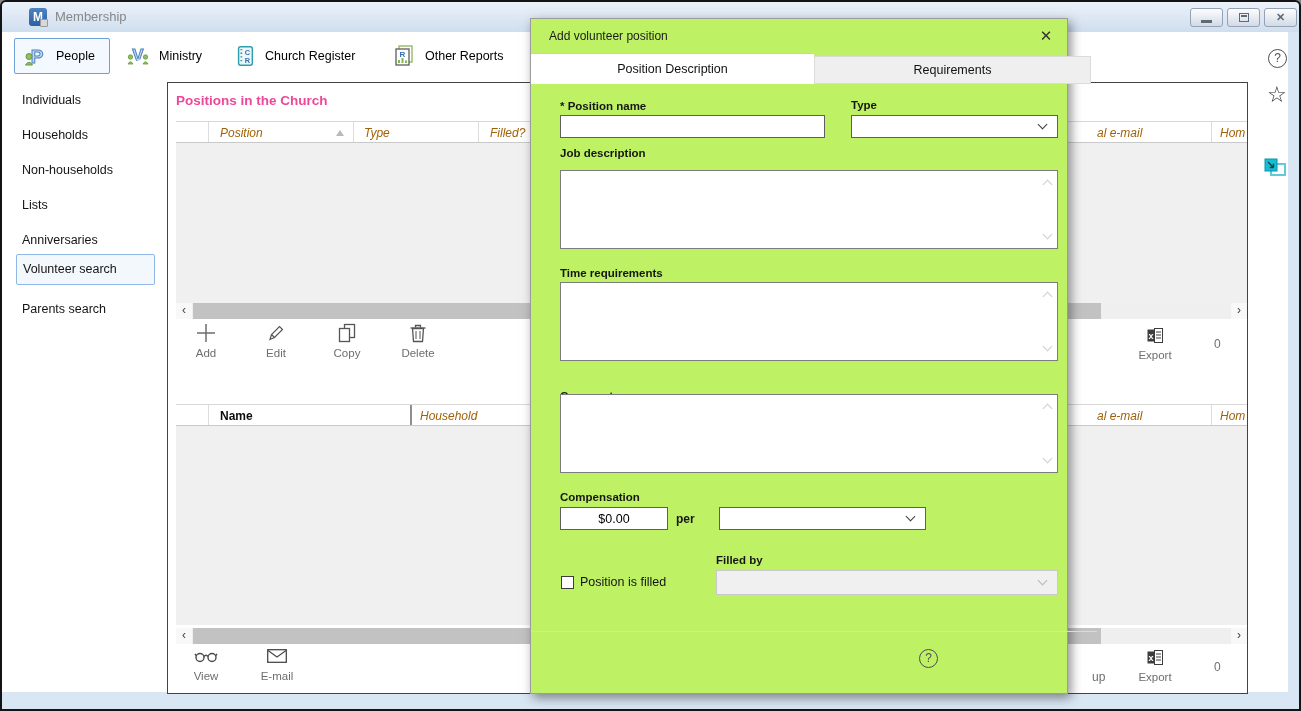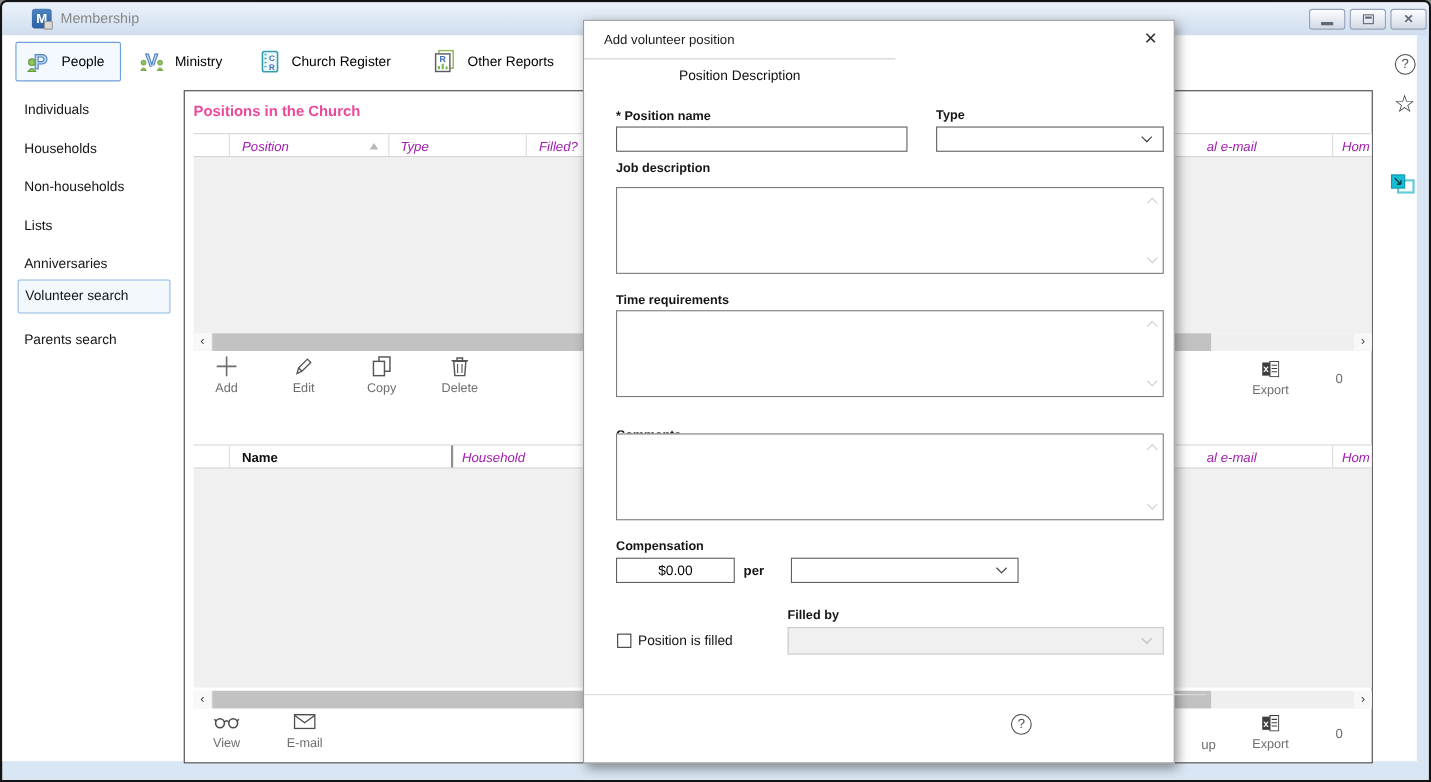--- a/index.html
+++ b/index.html
@@ -25,41 +25,41 @@
   .tb-item.active { border:1px solid #6f9fd8; background:#f3f9ff; border-radius:2px; }
 
   
   .side-item { position:absolute; left:20px; font-size:12.5px; color:#151515; height:20px; line-height:20px; }
   .side-item.selected { left:14px; width:139px; height:31px; line-height:29px; padding-left:6px; border:1px solid #8fb8e6; background:#f3f8fd; border-radius:2px; }
 
   
   .cbox { position:absolute; left:165px; top:50px; width:1081px; height:612px; border:1px solid #434343; background:#fff; }
   .ptitle { position:absolute; left:8px; font-size:13.5px; font-weight:bold; color:#ec4899; }
   .thead { position:absolute; left:8px; width:1071px; height:22px; background:#fff; border-top:1px solid #d8d8d8; border-bottom:1px solid #c9c9c9; }
-  .th { position:absolute; top:4px; font-size:12px; font-style:italic; color:#a21caf; white-space:nowrap; }
+  .th { position:absolute; top:4px; font-size:12px; font-style:italic; color:#a16207; white-space:nowrap; }
   .th.bold { font-style:normal; font-weight:bold; color:#0d0d0d; }
   .vdiv { position:absolute; top:0; bottom:0; width:1px; background:#dcdcdc; }
   .vdiv.dark { width:2px; background:#8f8f8f; }
   .sort-asc { position:absolute; top:8px; width:0; height:0; border-left:4px solid transparent; border-right:4px solid transparent; border-bottom:6px solid #b9b9b9; }
   .tbody { position:absolute; left:8px; width:1071px; background:#f0f0f1; }
   .hscroll { position:absolute; left:8px; width:1071px; height:16px; background:#efefef; }
   .hs-btn { position:absolute; top:0; width:16px; height:16px; background:#f8f8f8; color:#3f3f3f; font-size:12px; line-height:15px; text-align:center; }
   .hs-thumb { position:absolute; left:17px; top:0; height:16px; background:#c2c2c2; }
 
   .action { position:absolute; width:64px; text-align:center; }
   .action .ic { height:24px; display:flex; align-items:center; justify-content:center; }
   .action .lb { display:block; margin-top:2px; font-size:11.5px; color:#6e6e6e; }
   .cnt { position:absolute; font-size:12px; color:#6e6e6e; }
 
   
   .help-c { width:19px; height:19px; border:1.5px solid #4e4e4e; border-radius:50%; font-size:12px; line-height:16px; text-align:center; color:#4e4e4e; }
   .star { font-size:22px; color:#2d2d2d; line-height:22px; }
 
   
-  .dialog { position:absolute; left:528px; top:16px; width:538px; height:676px; background:#ffffff; border:1px solid #9c9c9c; box-shadow:3px 4px 10px rgba(50,50,50,.55); z-index:10; }
+  .dialog { position:absolute; left:528px; top:16px; width:538px; height:676px; background:#bef264; border:1px solid #9c9c9c; box-shadow:3px 4px 10px rgba(50,50,50,.55); z-index:10; }
   .dlg-title { position:absolute; left:18px; top:10px; font-size:12px; color:#1b1b1b; }
   .dlg-close { position:absolute; right:11px; top:7px; font-size:15px; color:#333; width:20px; height:20px; text-align:center; line-height:20px; font-weight:normal; }
   .tabA { position:absolute; left:0; top:34px; width:283px; height:31px; background:#fff; border-top:1px solid #cccccc; text-align:center; line-height:31px; font-size:12.5px; color:#111; }
   .tabB { position:absolute; left:283px; top:37px; width:277px; height:28px; background:#efeff0; border:1px solid #dbdbdb; text-align:center; line-height:26px; font-size:12.5px; color:#111; }
   .dlabel { position:absolute; font-size:11.5px; font-weight:bold; color:#161616; white-space:nowrap; }
   .dinput { position:absolute; border:1px solid #5f5f5f; background:#fff; font-family:"Liberation Sans",sans-serif; font-size:12.5px; padding:0 24px; outline:none; }
   .dselect { position:absolute; border:1px solid #5f5f5f; background:#fff; }
   .dselect.disabled { background:#f0f0f0; border-color:#c9c9c9; }
   .chev { position:absolute; right:11px; top:50%; margin-top:-6px; width:7px; height:7px; border-right:1.6px solid #3d3d3d; border-bottom:1.6px solid #3d3d3d; transform:rotate(45deg); }
   .chev.dim { border-color:#b7b7b7; }
@@ -279,20 +279,21 @@
         <path d="M4 4 L9.5 9.5 M9.5 9.5 L9.5 5.8 M9.5 9.5 L5.8 9.5" stroke="#1d3f46" stroke-width="1.4" fill="none"></path>
       </svg>
     </div>
   </div>
 
   <div class="dialog">
     <span class="dlg-title">Add volunteer position</span>
     <span class="dlg-close"><span>✕</span></span>
 
     <div class="tabA">Position Description</div>
+    <div class="tabB">Requirements</div>
 
     <span class="dlabel" style="left:29px;top:81px;">* Position name</span>
     <input class="dinput" style="left: 29px; top: 96px; width: 265px; height: 23px;">
 
     <span class="dlabel" style="left:320px;top:80px;">Type</span>
     <div class="dselect" style="left:320px;top:96px;width:207px;height:23px;">
         <span class="chev"></span>
       </div>
 
     <span class="dlabel" style="left:29px;top:128px;">Job description</span>

